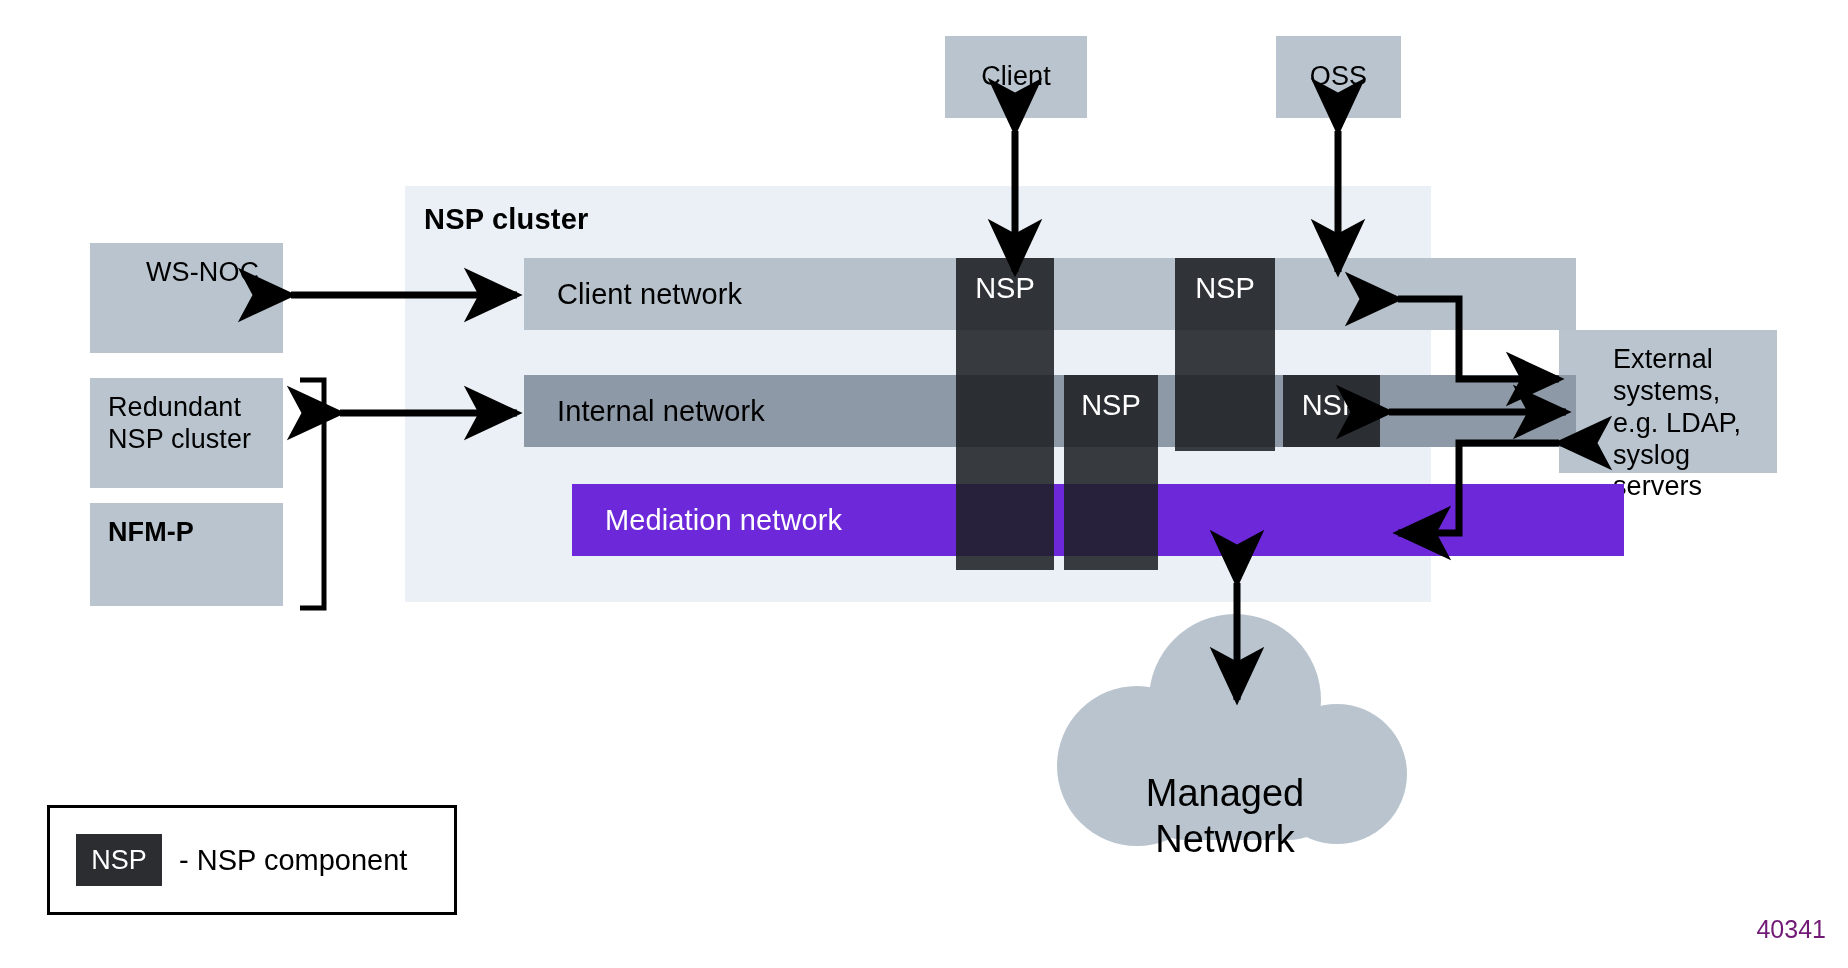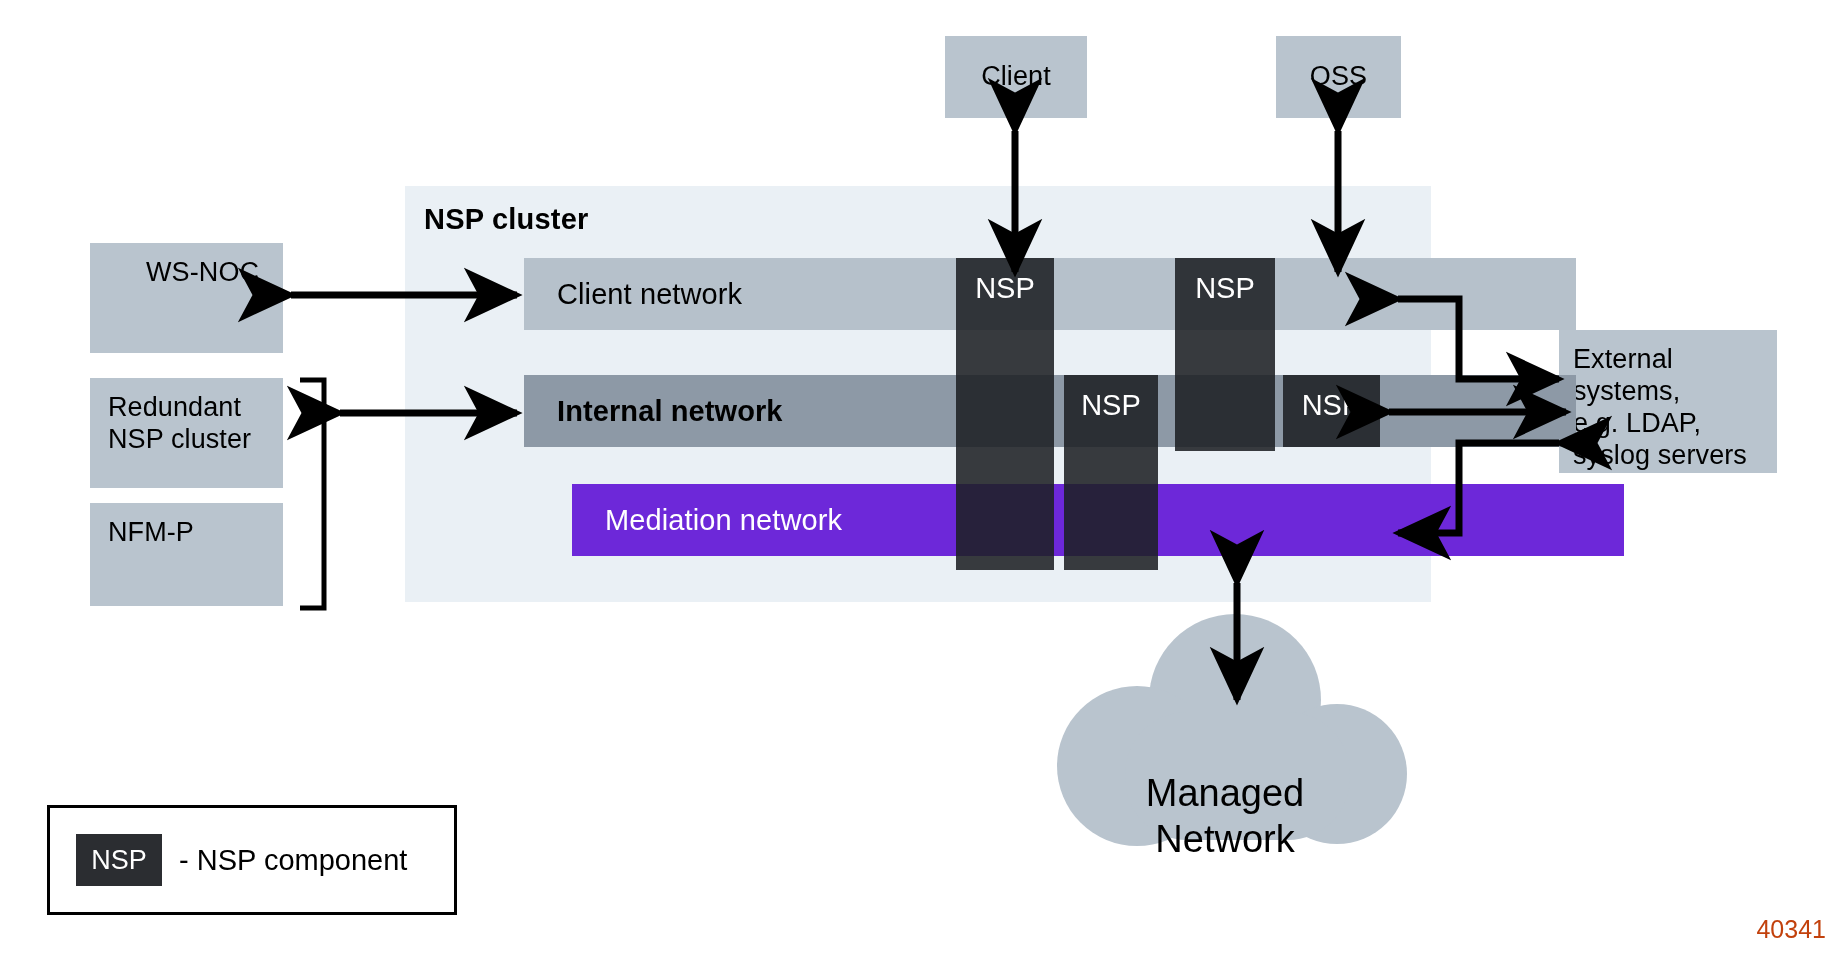--- a/index.html
+++ b/index.html
@@ -33,21 +33,21 @@
   }
 
   
   .band{
     position:absolute;left:524px;width:1052px;height:72px;
     display:flex;align-items:center;box-sizing:border-box;
     font-size:29px;letter-spacing:.1px;
   }
   .band .blabel{padding-left:33px;}
   #band-client   {top:258px;background:#b6c1cb;color:#000;}
-  #band-internal {top:375px;background:#8d99a6;color:#000;font-weight:bold;}
+  #band-internal {top:375px;background:#8d99a6;color:#000;}
   #band-mediation{top:484px;background:#6d28d9;color:#ffffff;margin-left:48px;}
 
   
   .nspblk{
     position:absolute;background:rgba(30,32,36,.88);
     color:#ffffff;font-size:29px;
     display:flex;justify-content:center;
     box-sizing:border-box;
   }
   .nspblk .nlabel{padding-top:14px;}
@@ -65,21 +65,21 @@
     border:3px solid #000;background:#fff;box-sizing:border-box;
     display:flex;align-items:center;
   }
   #legend-swatch{
     margin-left:26px;width:86px;height:52px;background:#2b2d31;
     color:#fff;font-size:27px;display:flex;align-items:center;justify-content:center;
   }
   #legend-text{margin-left:17px;font-size:29px;color:#000;}
 
   #figure-id{
-    position:absolute;right:22px;top:915px;font-size:25px;color:#c2410c;
+    position:absolute;right:22px;top:915px;font-size:25px;color:#701a75;
   }
 
   
   #cloud-label{
     position:absolute;left:1105px;top:770px;width:240px;
     text-align:center;font-size:38px;line-height:1.22;color:#000;
   }
 </style>
 </head>
 <body>
@@ -98,26 +98,26 @@
     <span class="pad">WS-NOC</span>
   </div>
 
   <div class="gbox top-txt" id="box-redundant" style="left:90px;top:378px;width:193px;height:110px;">
     <span class="pad">
       <span>Redundant</span><br>
       <span>NSP cluster</span>
     </span>
   </div>
 
-  <div class="gbox top-txt" id="box-nfmp" style="left:90px;top:503px;width:193px;height:103px;">
+  <div class="gbox top-txt" id="box-nfmp" style="left:90px;top:503px;width:193px;height:103px;font-weight:bold;">
     <span class="pad">NFM-P</span>
   </div>
 
   <div class="gbox top-txt" id="box-external" style="left:1559px;top:330px;width:218px;height:143px;">
-    <span class="pad" style="padding-left:14px;">
+    <span class="pad" style="padding-left:14px;margin-left:40px;">
       <span>External</span><br>
       <span>systems,</span><br>
       <span>e.g. LDAP,</span><br>
       <span>syslog servers</span>
     </span>
   </div>
 
   <div id="cluster"></div>
   <div id="cluster-title">NSP cluster</div>
 

